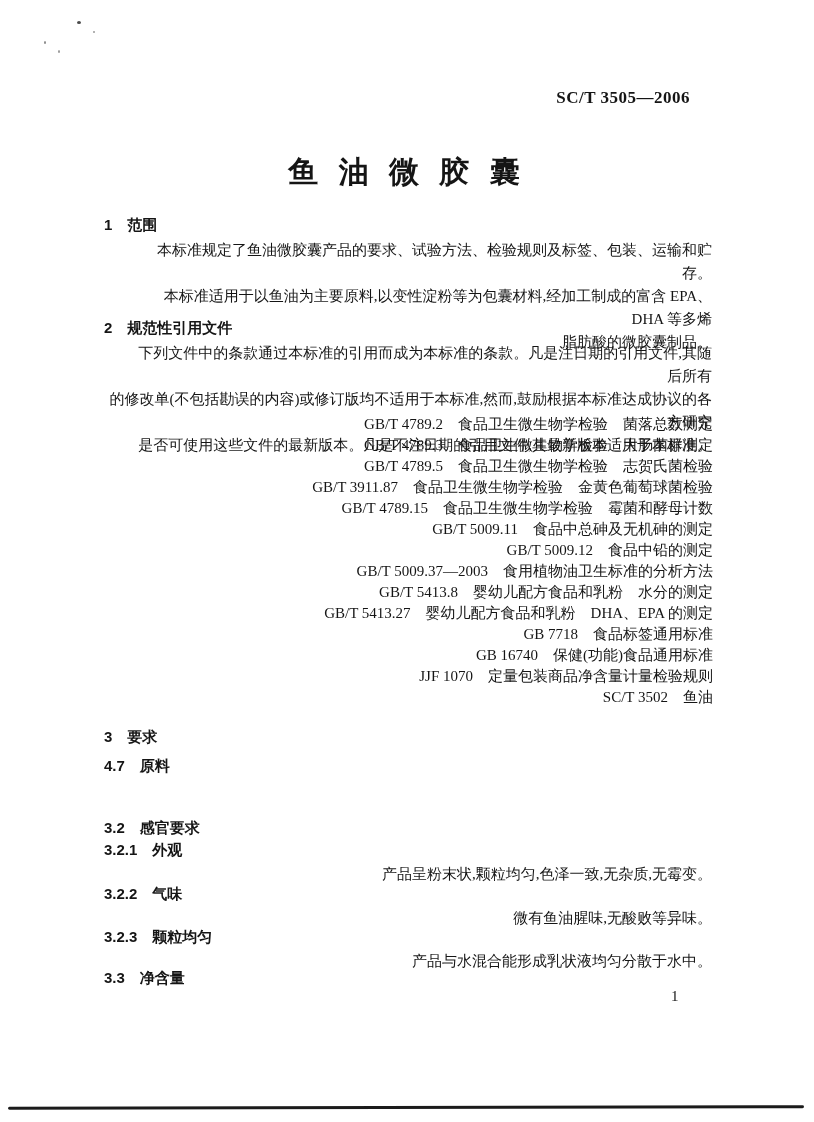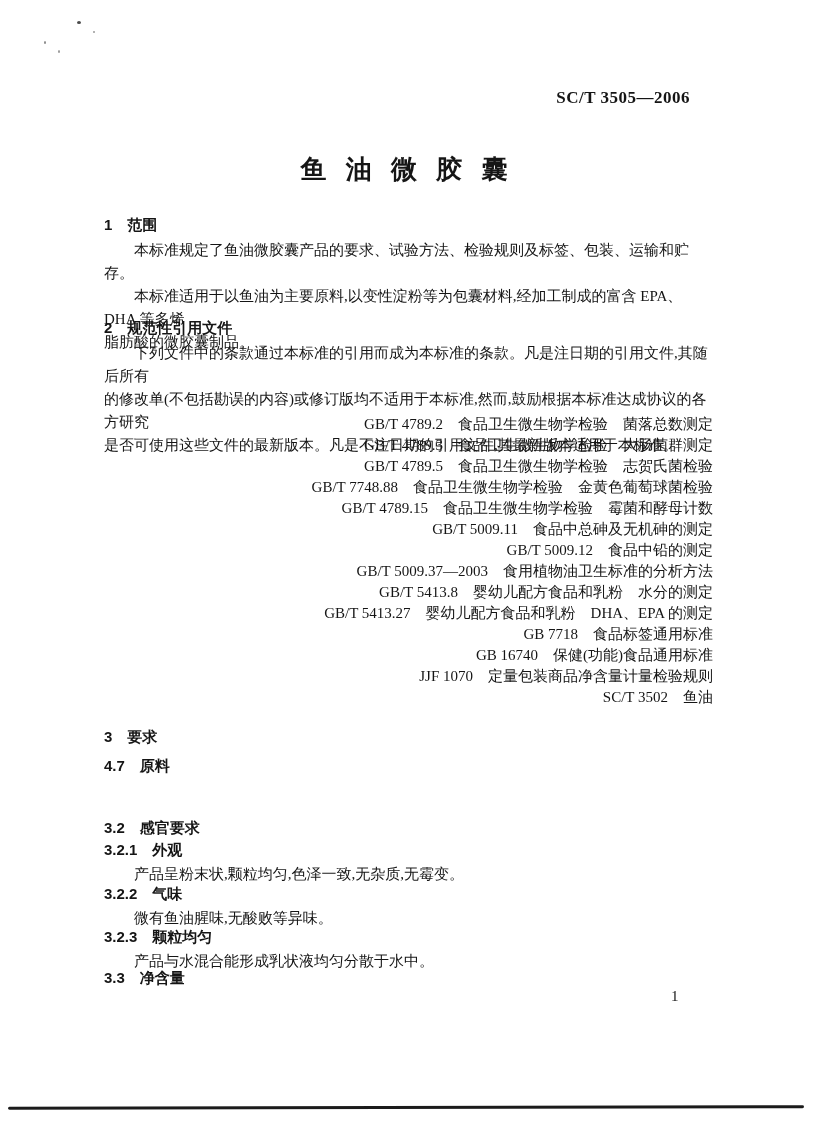--- a/index.html
+++ b/index.html
@@ -25,40 +25,40 @@
     white-space: pre;
   }
   .doc-title {
     position: absolute;
     top: 152px;
     left: 0;
     width: 814px;
     text-align: center;
     font-family: "Liberation Sans", sans-serif;
     font-weight: bold;
-    font-size: 26px;
+    font-size: 30px;
     letter-spacing: 6px;
     white-space: pre;
   }
   .heading {
     position: absolute;
     left: 104px;
     font-family: "Liberation Sans", sans-serif;
     font-weight: bold;
     font-size: 15px;
     white-space: pre;
   }
   .para {
     position: absolute;
     left: 104px;
     width: 608px;
     font-size: 15px;
     line-height: 23px;
   }
-  .para .pline { white-space: pre-wrap; }
+  .para .pline { white-space: pre-wrap; text-align: right; }
   .reflist {
     position: absolute;
     left: 133px;
     width: 580px;
     font-size: 15px;
     line-height: 21px;
     text-align: right;
   }
   .reflist .ref-item { white-space: pre-wrap; }
   .page-num {
@@ -108,21 +108,21 @@
   <div class="heading" style="top:319px">2　规范性引用文件</div>
   <div class="para" style="top:342px">
     <div class="pline">　　下列文件中的条款通过本标准的引用而成为本标准的条款。凡是注日期的引用文件,其随后所有</div>
     <div class="pline">的修改单(不包括勘误的内容)或修订版均不适用于本标准,然而,鼓励根据本标准达成协议的各方研究</div>
     <div class="pline">是否可使用这些文件的最新版本。凡是不注日期的引用文件,其最新版本适用于本标准。</div>
   </div>
   <div class="reflist" style="top:414px">
     <div class="ref-item">GB/T 4789.2　食品卫生微生物学检验　菌落总数测定</div>
     <div class="ref-item">GB/T 4789.3　食品卫生微生物学检验　大肠菌群测定</div>
     <div class="ref-item">GB/T 4789.5　食品卫生微生物学检验　志贺氏菌检验</div>
-    <div class="ref-item">GB/T 7748.88　食品卫生微生物学检验　金黄色葡萄球菌检验</div>
+    <div class="ref-item">GB/T 3911.87　食品卫生微生物学检验　金黄色葡萄球菌检验</div>
     <div class="ref-item">GB/T 4789.15　食品卫生微生物学检验　霉菌和酵母计数</div>
     <div class="ref-item">GB/T 5009.11　食品中总砷及无机砷的测定</div>
     <div class="ref-item">GB/T 5009.12　食品中铅的测定</div>
     <div class="ref-item">GB/T 5009.37—2003　食用植物油卫生标准的分析方法</div>
     <div class="ref-item">GB/T 5413.8　婴幼儿配方食品和乳粉　水分的测定</div>
     <div class="ref-item">GB/T 5413.27　婴幼儿配方食品和乳粉　DHA、EPA 的测定</div>
     <div class="ref-item">GB 7718　食品标签通用标准</div>
     <div class="ref-item">GB 16740　保健(功能)食品通用标准</div>
     <div class="ref-item">JJF 1070　定量包装商品净含量计量检验规则</div>
     <div class="ref-item">SC/T 3502　鱼油</div>

